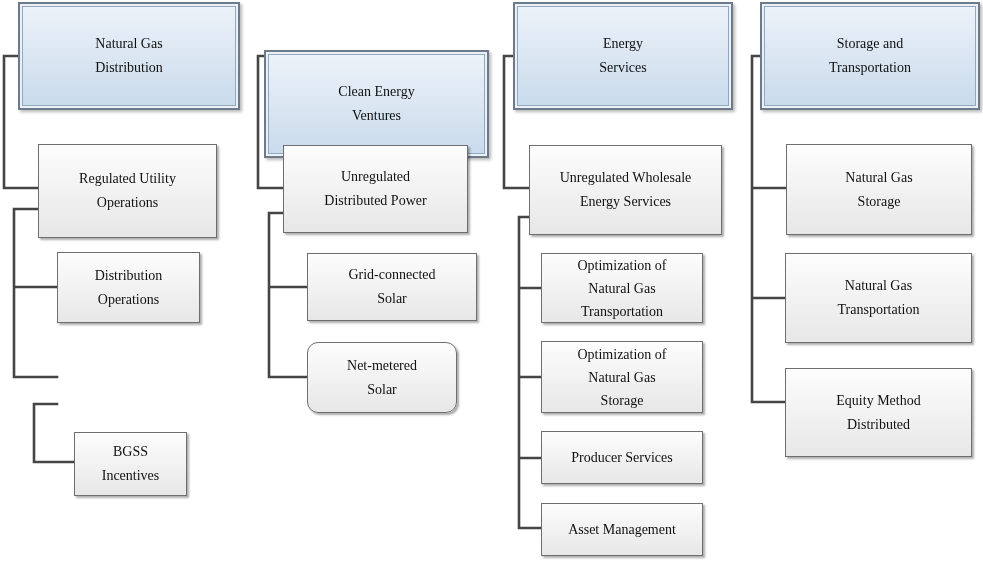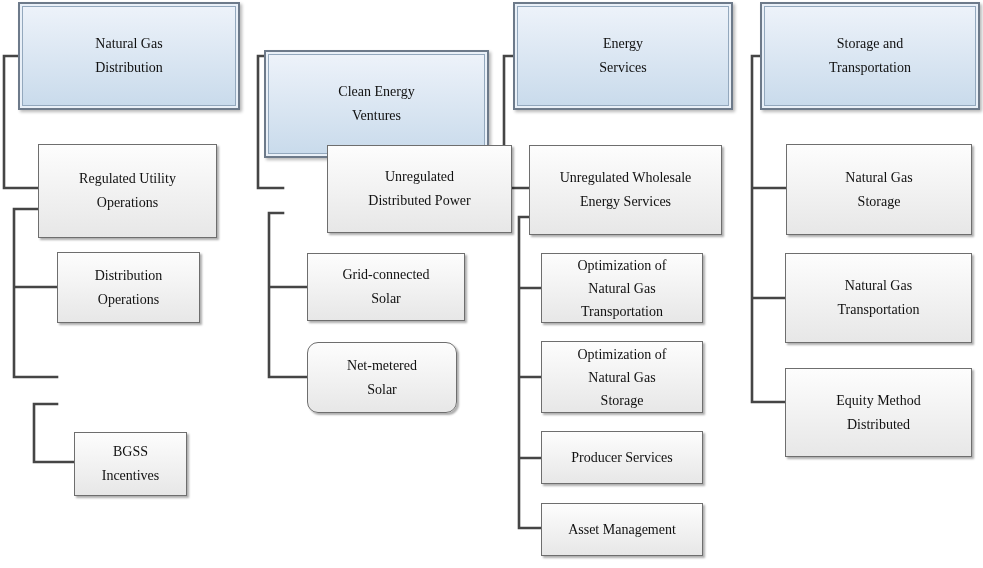--- a/index.html
+++ b/index.html
@@ -63,22 +63,22 @@
   .three { line-height: 23px; }
 
   
   #b-c1h  { left: 18px;  top: 2px;   width: 222px; height: 108px; }
   #b-c1-1 { left: 38px;  top: 144px; width: 179px; height: 94px; }
   #b-c1-2 { left: 57px;  top: 252px; width: 143px; height: 71px; }
   #b-c1-3 { left: 57px;  top: 341px; width: 143px; height: 72px; }
   #b-c1-4 { left: 74px;  top: 432px; width: 113px; height: 64px; }
   
   #b-c2h  { left: 264px; top: 2px;   width: 225px; height: 108px; margin-top: 48px; }
-  #b-c2-1 { left: 283px; top: 145px; width: 185px; height: 88px; margin-left: 44px; }
-  #b-c2-2 { left: 307px; top: 253px; width: 158px; height: 68px; }
+  #b-c2-1 { left: 283px; top: 145px; width: 185px; height: 88px; }
+  #b-c2-2 { left: 307px; top: 253px; width: 170px; height: 68px; }
   #b-c2-3 { left: 307px; top: 342px; width: 150px; height: 71px; border-radius: 11px; }
   
   #b-c3h  { left: 513px; top: 2px;   width: 220px; height: 108px; align-items: center; }
   #b-c3-1 { left: 529px; top: 145px; width: 193px; height: 90px; }
   #b-c3-2 { left: 541px; top: 253px; width: 162px; height: 70px; }
   #b-c3-3 { left: 541px; top: 341px; width: 162px; height: 72px; }
   #b-c3-4 { left: 541px; top: 431px; width: 162px; height: 53px; }
   #b-c3-5 { left: 541px; top: 503px; width: 162px; height: 53px; justify-content: center; }
   
   #b-c4h  { left: 760px; top: 2px;   width: 220px; height: 108px; }

